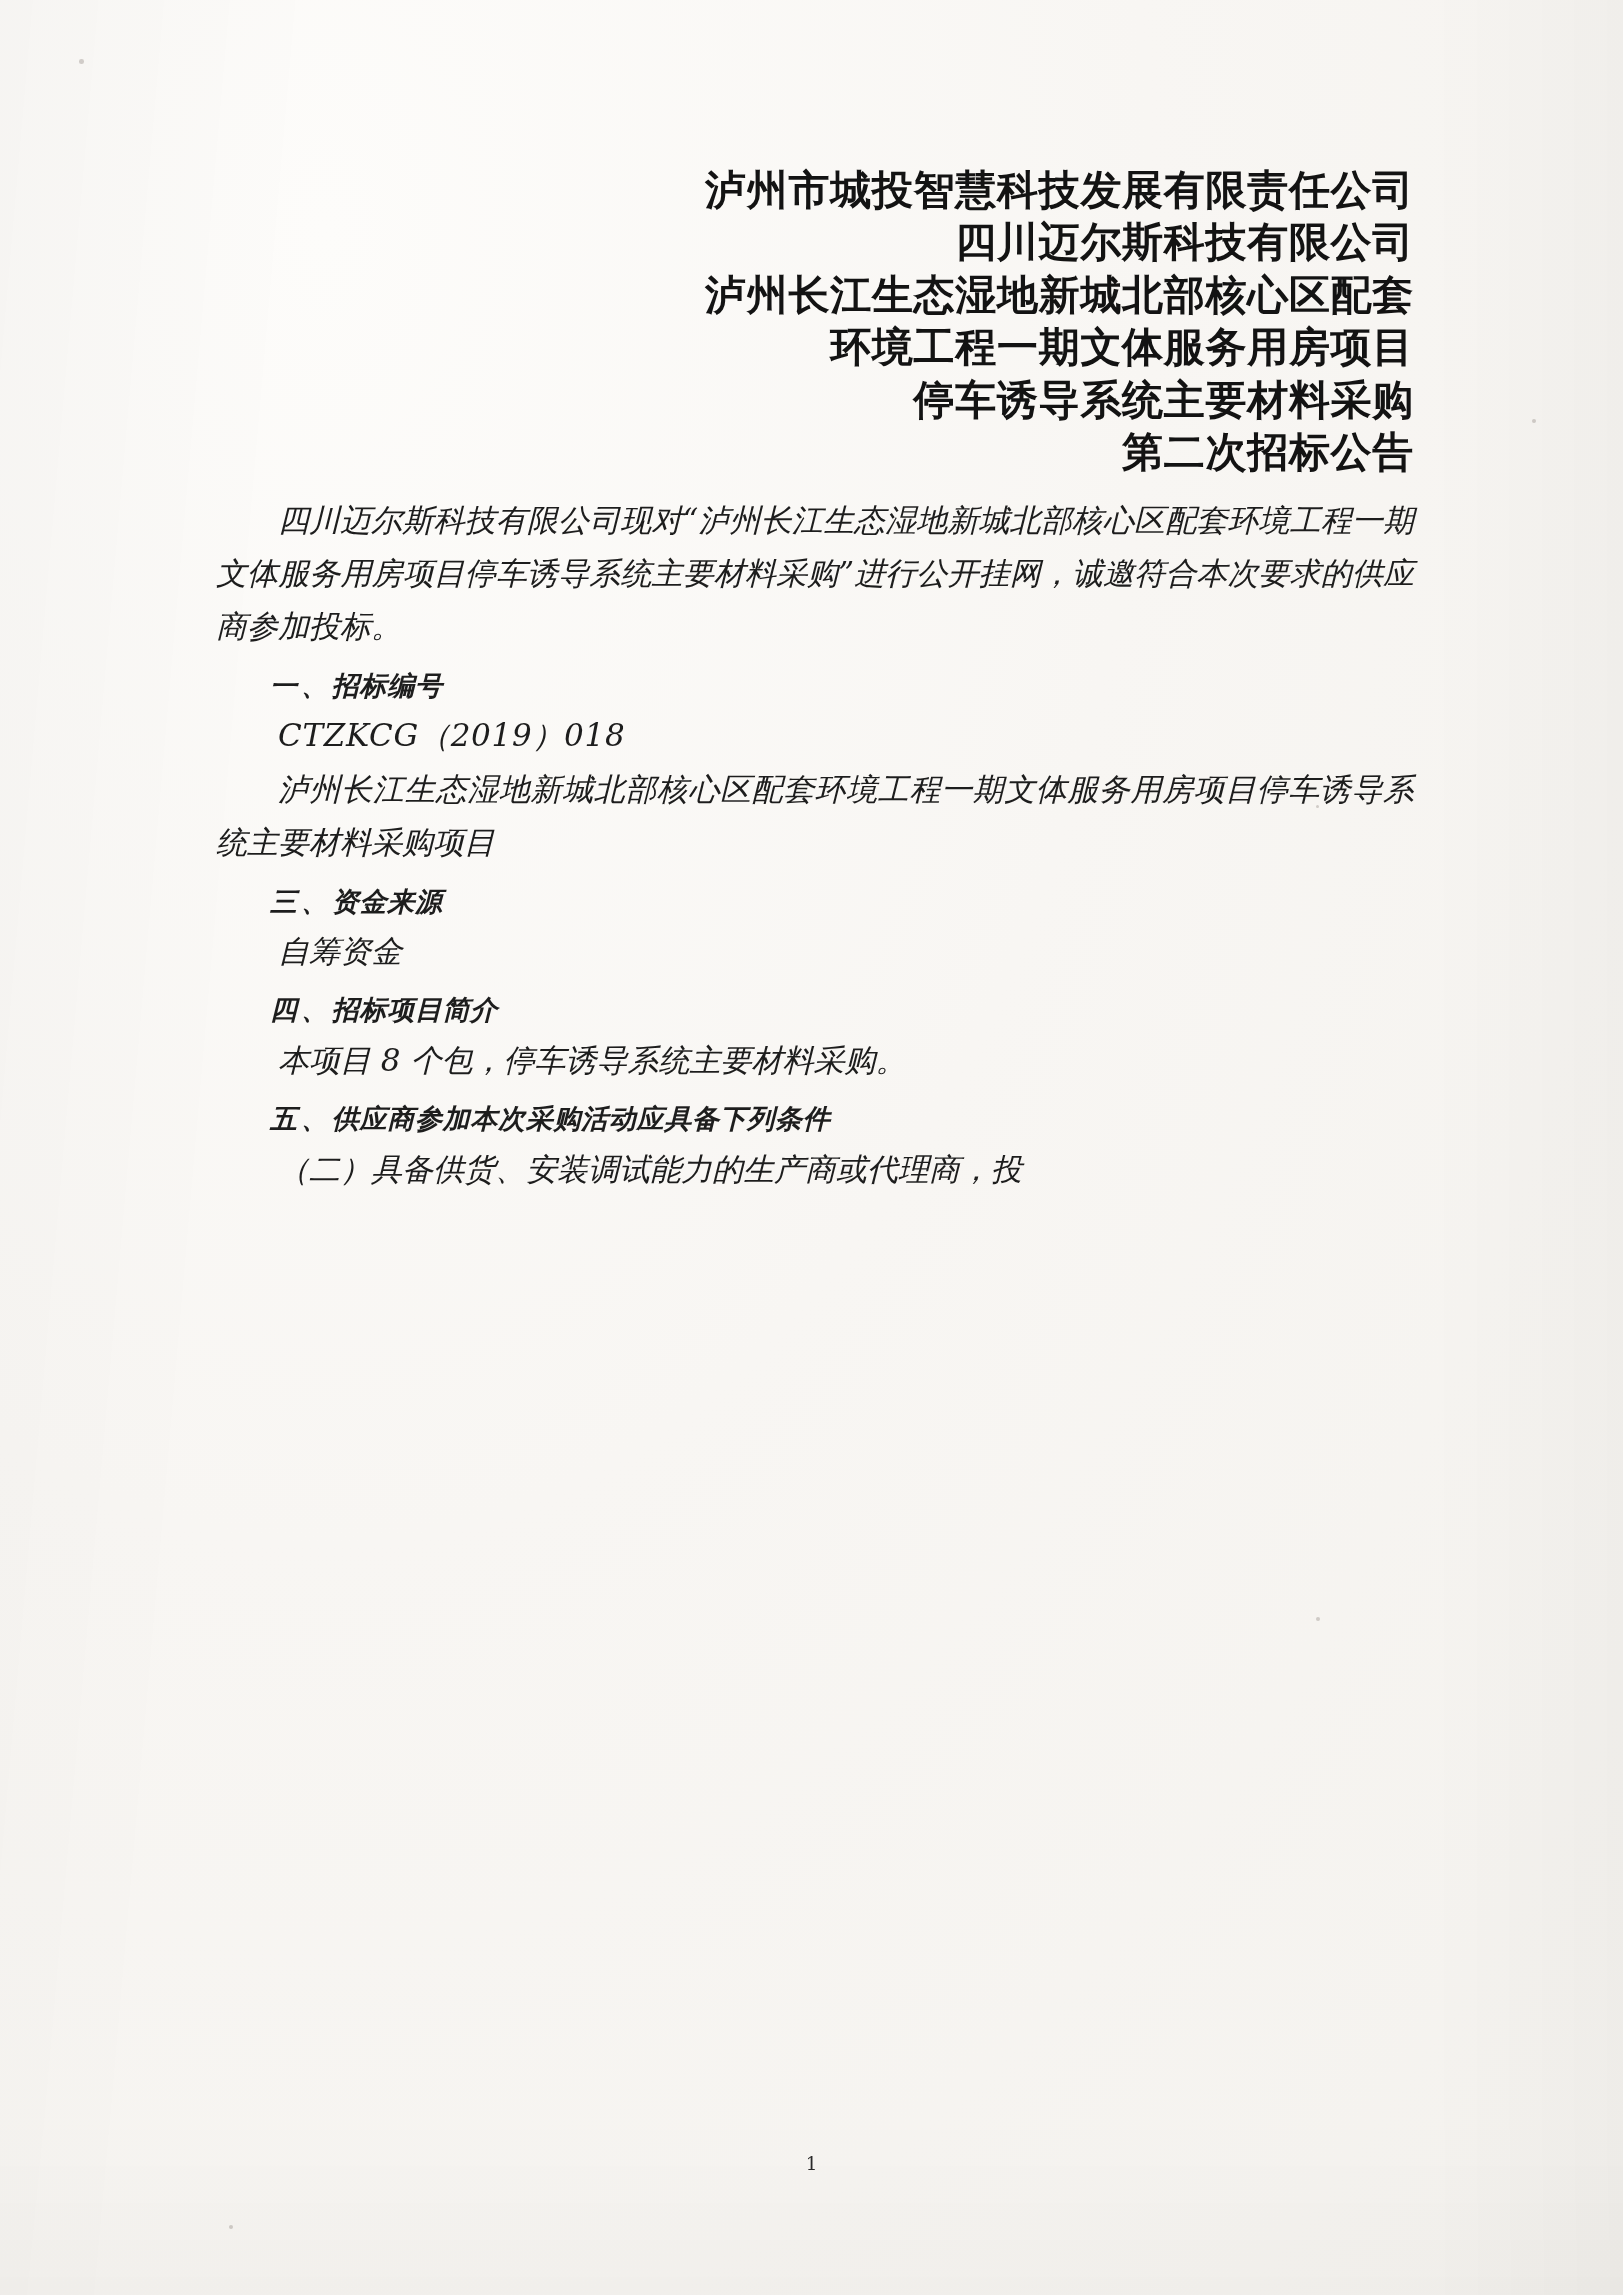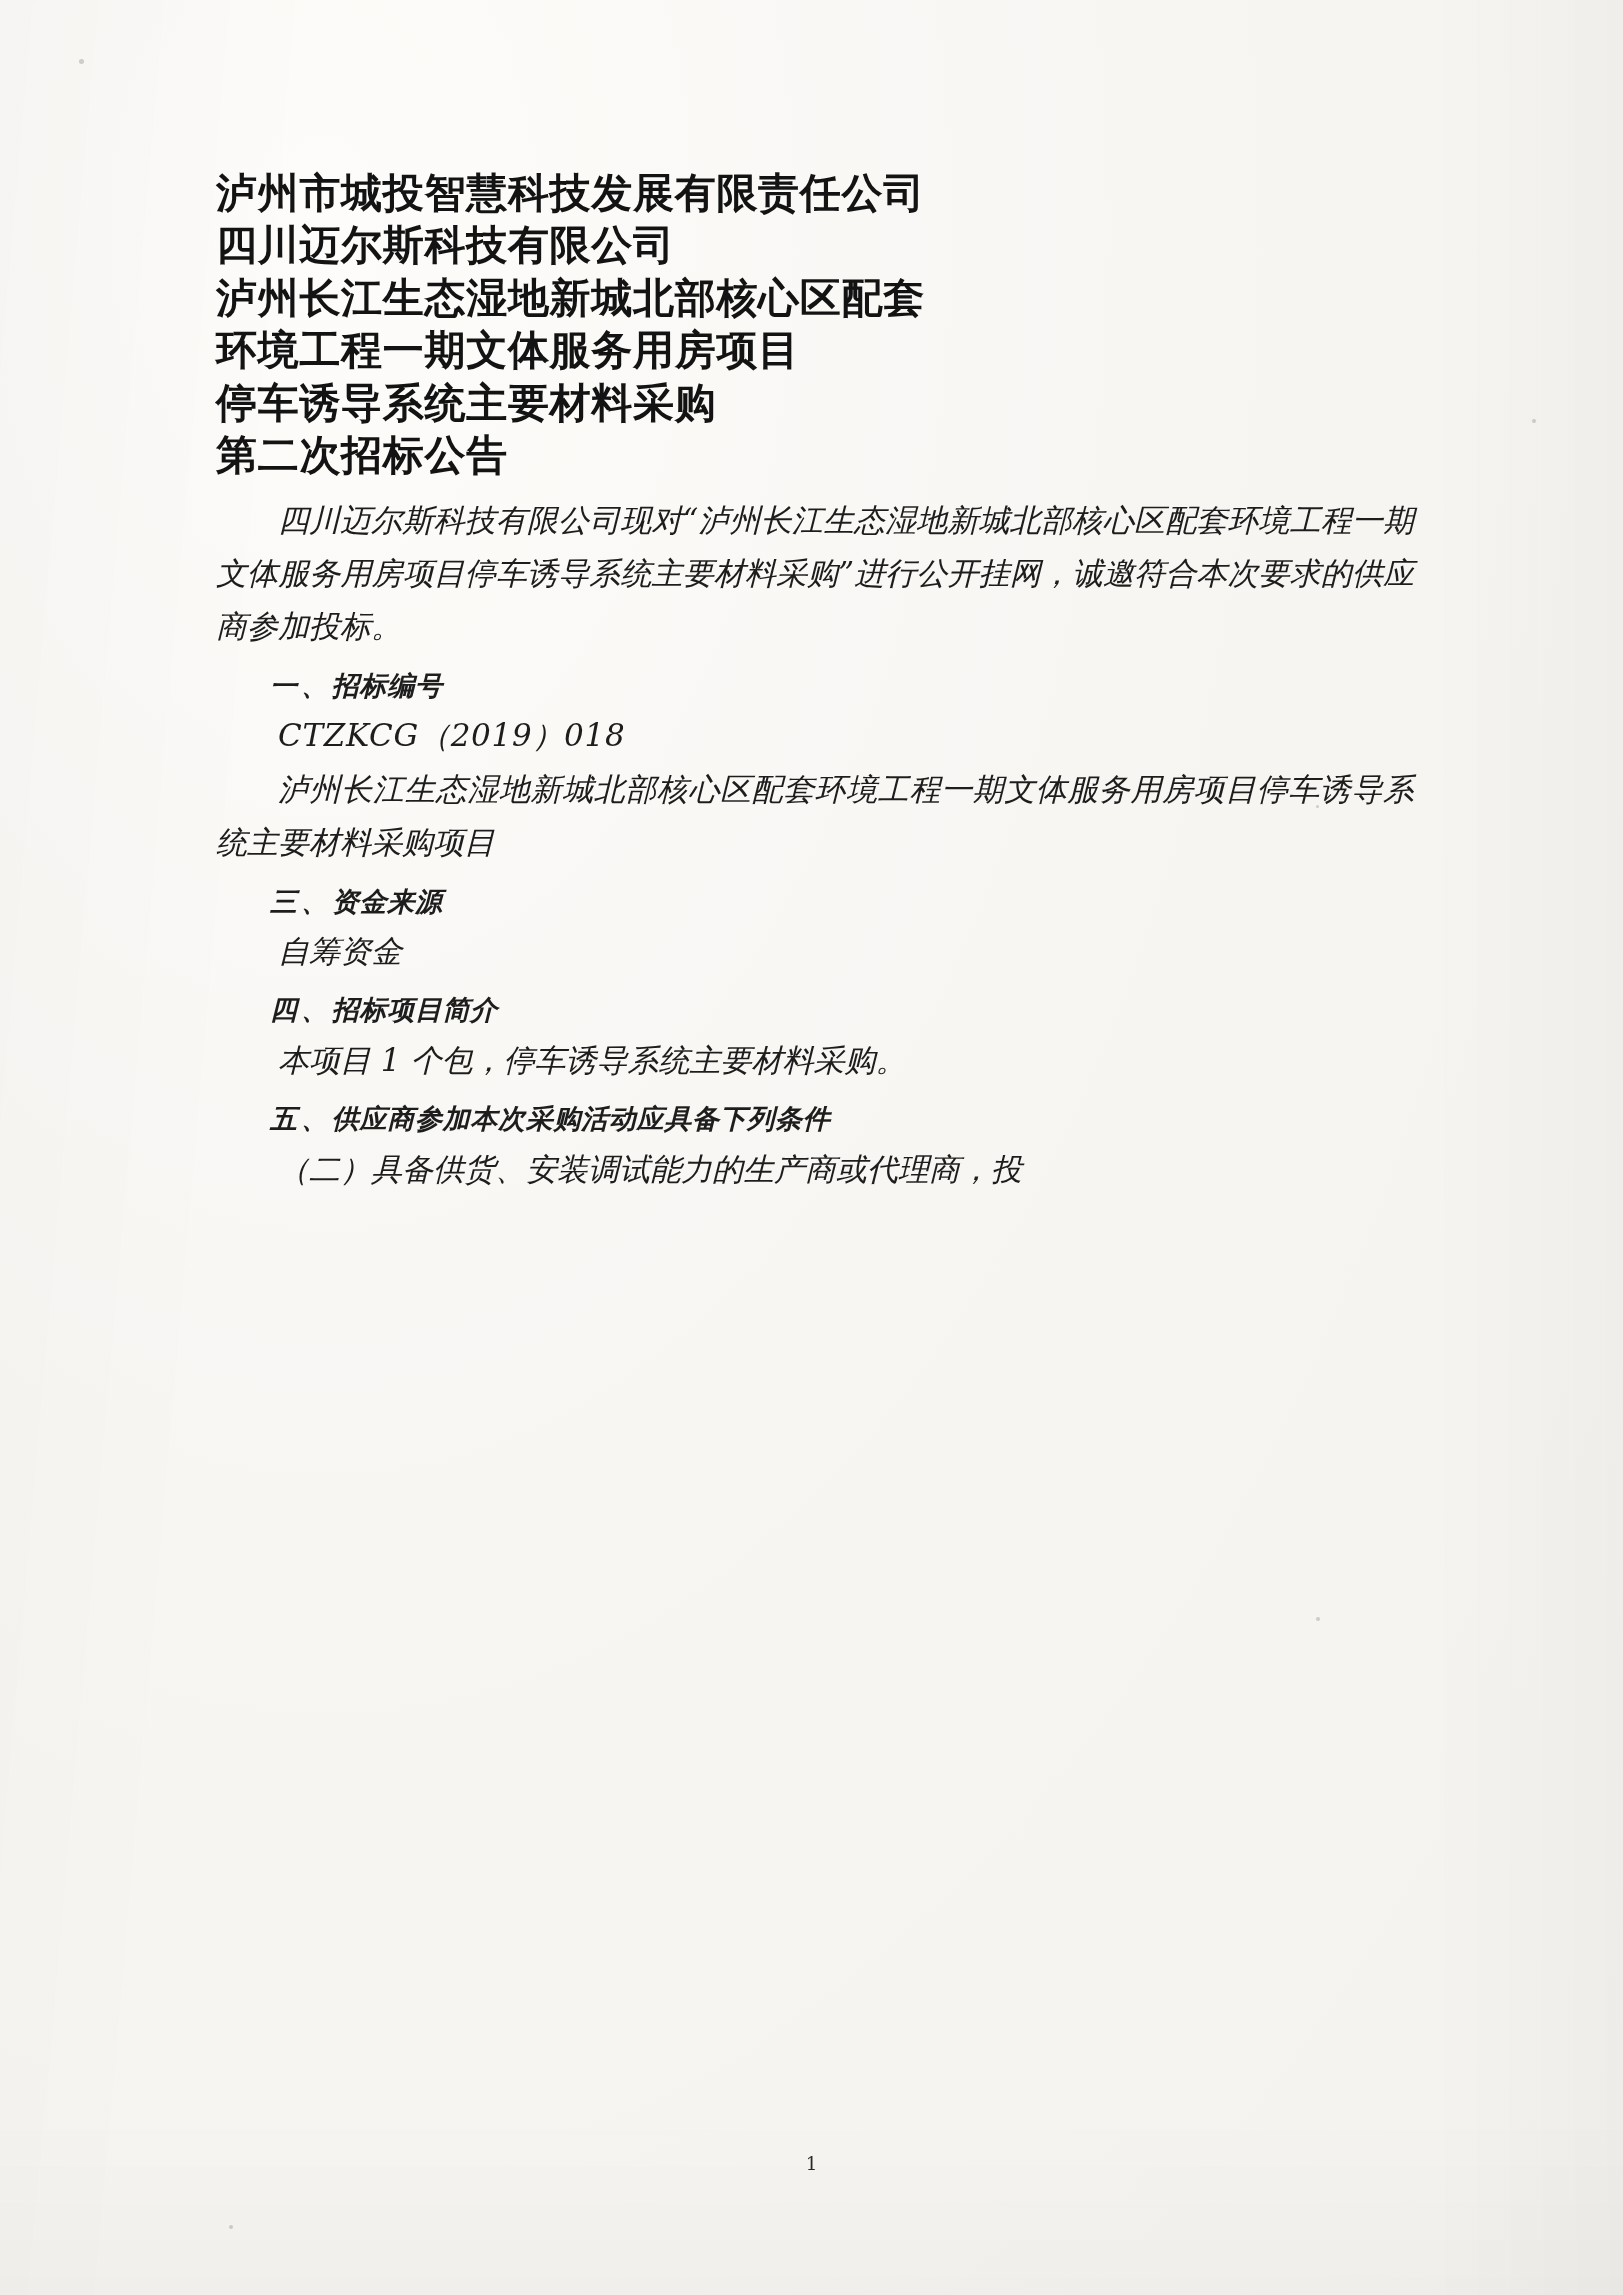--- a/index.html
+++ b/index.html
@@ -33,26 +33,26 @@
     mix-blend-mode: multiply;
   }
   .content {
     position: absolute;
     left: 216px;
     top: 167px;
     width: 1198px;
   }
 
   .title-block {
-    text-align: left;
+    text-align: right;
     font-weight: bold;
     font-size: 41px;
     line-height: 1.28;
     letter-spacing: 0.7px;
-    font-family: Liberation Serif, serif;
+    font-family: Liberation Mono, monospace;
     color: #131313;
   }
   .title-line {
     display: block;
     white-space: nowrap;
   }
   .title-line.l1 { font-size: 41px; }
   .title-line.l2 { font-size: 41px; }
   .title-line.l3 { font-size: 41px; }
   .title-line.l4 { font-size: 41px; }
@@ -151,21 +151,21 @@
       <p class="section-text">泸州长江生态湿地新城北部核心区配套环境工程一期文体服务用房项目停车诱导系统主要材料采购项目</p>
 
       <p class="section-heading">
         <span class="num">三、</span><span>资金来源</span>
       </p>
       <p class="section-text">自筹资金</p>
 
       <p class="section-heading">
         <span class="num">四、</span><span>招标项目简介</span>
       </p>
-      <p class="section-text">本项目 1 个包，停车诱导系统主要材料采购。</p>
+      <p class="section-text">本项目 8 个包，停车诱导系统主要材料采购。</p>
 
       <p class="section-heading">
         <span class="num">五、</span><span>供应商参加本次采购活动应具备下列条件</span>
       </p>
       <p class="section-text">（二）具备供货、安装调试能力的生产商或代理商，投</p>
 
     </div>
   </div>
 
   <div class="page-number">1</div>

